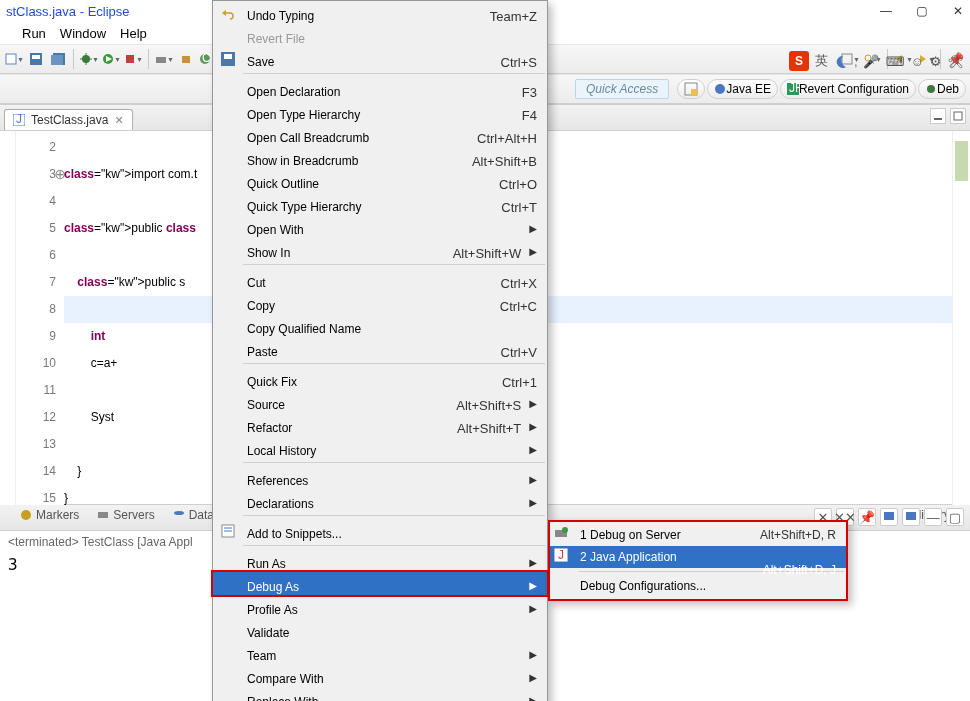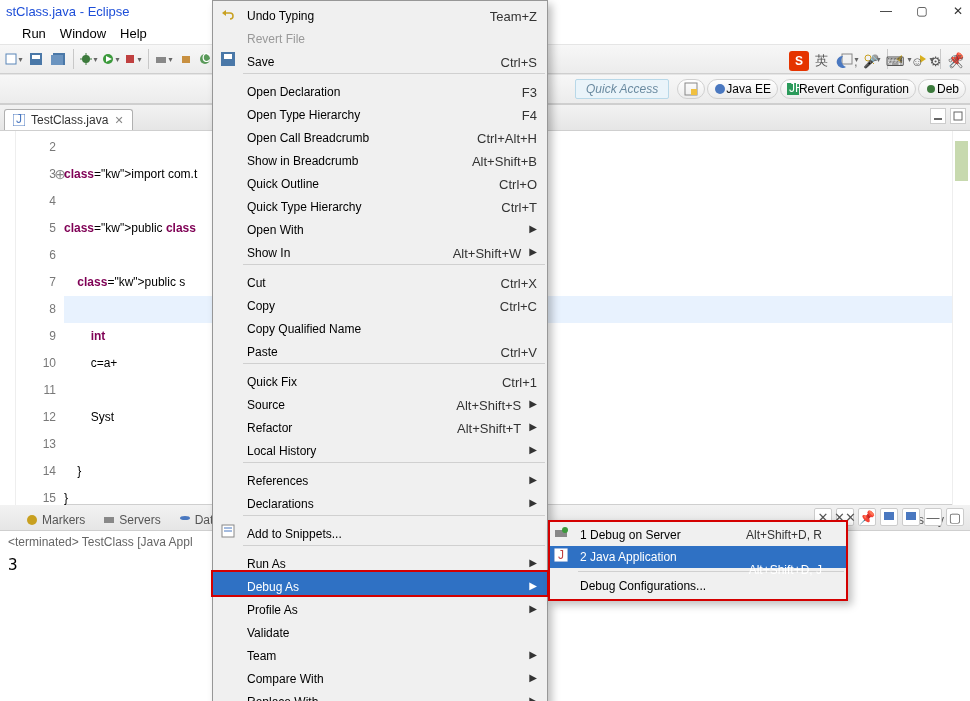--- a/index.html
+++ b/index.html
@@ -34,41 +34,41 @@
 .gutter { width:48px; background:#fff; text-align:right; padding-right:8px; font-family:Consolas,monospace; font-size:18px; color:#787878; line-height:27px; padding-top:3px; }
 .gutter div { height:27px; position:relative; }
 .code { flex:1; font-family:Consolas,monospace; font-size:18px; line-height:27px; padding-top:3px; white-space:pre; color:#000; position:relative; }
 .code .line { height:27px; }
 .kw { color:#7f0055; font-weight:bold; }
 .hl-line { background:#e8f2fe; }
 .ovr { position:absolute; right:0; top:0; width:18px; height:100%; background:#fff; border-left:1px solid #eee; }
 .ovr .band { position:absolute; left:2px; right:2px; height:40px; top:10px; background:#c7d9ae; }
 
 .bottom { border-top:1px solid #cfcfcf; height:175px; display:flex; flex-direction:column; }
-.bottom-tabs { height:26px; background:linear-gradient(#f2f2f2,#e6e6e6); border-bottom:1px solid #cfcfcf; display:flex; align-items:flex-end; padding:0 18px; gap:2px; position:relative; }
+.bottom-tabs { height:26px; background:linear-gradient(#f2f2f2,#e6e6e6); border-bottom:1px solid #cfcfcf; display:flex; align-items:flex-start; padding:0 12px; gap:2px; position:relative; }
 .btab { padding:3px 8px; color:#555; display:flex; align-items:center; gap:4px; font-size:12px; }
 .btab .ico { width:12px; height:12px; }
 .bottom-tabs .tools { position:absolute; right:6px; top:3px; display:flex; gap:4px; }
 .bottom-tabs .tools .tbi { border:1px solid #ccc; background:#fff; width:18px; height:18px; color:#555; }
 .console-head { padding:4px 8px; color:#666; font-size:12px; }
 .console-body { padding:2px 8px; font-family:Consolas,monospace; font-size:16px; flex:1; }
 
 
 .ctx { position:absolute; left:212px; top:0; width:336px; background:#f0f0f0; border:1px solid #979797; box-shadow:4px 4px 8px rgba(0,0,0,.25); z-index:10; }
 .ctx .row { display:flex; height:23px; padding:8px 10px 0 34px; position:relative; font-size:13px; color:#000; }
 .ctx .row.highlight { background:#2f71c4; color:#fff; border:2px solid #d40000; height:27px; margin:-2px; z-index:2; }
 .ctx .row .label { flex:1; }
 .ctx .row .shortcut { color:#333; font-size:13px; }
 .ctx .row .arrow { margin-left:8px; font-size:10px; color:#333; }
 .ctx .row.highlight .arrow { color:#fff; }
 .ctx .sep { height:1px; background:#d0d0d0; margin:3px 2px 3px 30px; }
 .ctx .iconslot { position:absolute; left:6px; top:3px; width:18px; height:18px; display:flex; align-items:center; justify-content:center; }
 
 .submenu { position:absolute; left:548px; top:520px; width:300px; background:#f0f0f0; border:2px solid #d40000; box-shadow:4px 4px 8px rgba(0,0,0,.25); z-index:11; padding:2px 0; }
-.submenu .row { display:flex; align-items:center; height:22px; padding:0 24px 0 30px; font-size:13px; position:relative; }
+.submenu .row { display:flex; align-items:center; height:22px; padding:0 10px 0 30px; font-size:13px; position:relative; }
 .submenu .row.sel { background:#2f71c4; color:#fff; }
 .submenu .row .label { flex:1; }
 .submenu .row .shortcut { font-size:12px; color:#333; }
 .submenu .row.sel .shortcut { color:#fff;margin-top:26px; }
 .submenu .sep { height:1px; background:#d0d0d0; margin:3px 2px 3px 28px; }
 .submenu .iconslot { position:absolute; left:4px; top:2px; width:18px; height:18px; }
 
 
 .ime { position:absolute; right:6px; top:50px; display:flex; align-items:center; gap:6px; height:22px; }
 .ime .sogo { width:20px; height:20px; background:#e53400; border-radius:3px; display:flex; align-items:center; justify-content:center; color:#fff; font-weight:bold; font-size:12px; }

